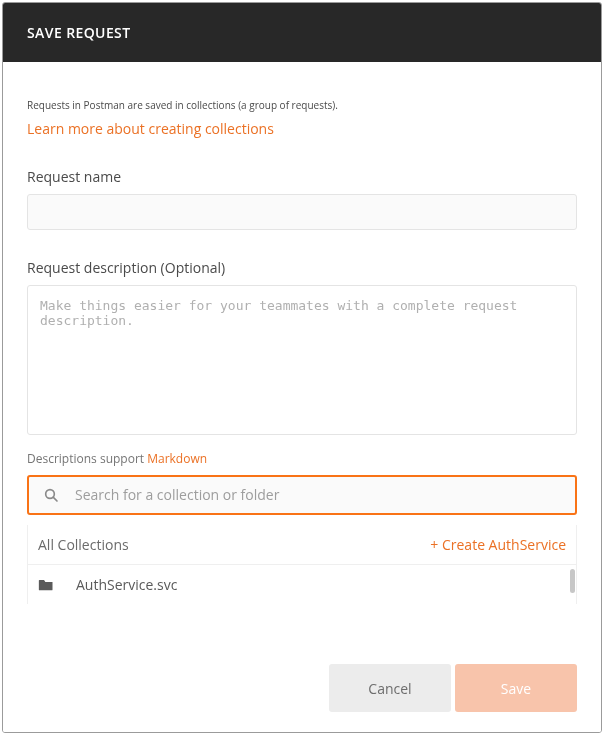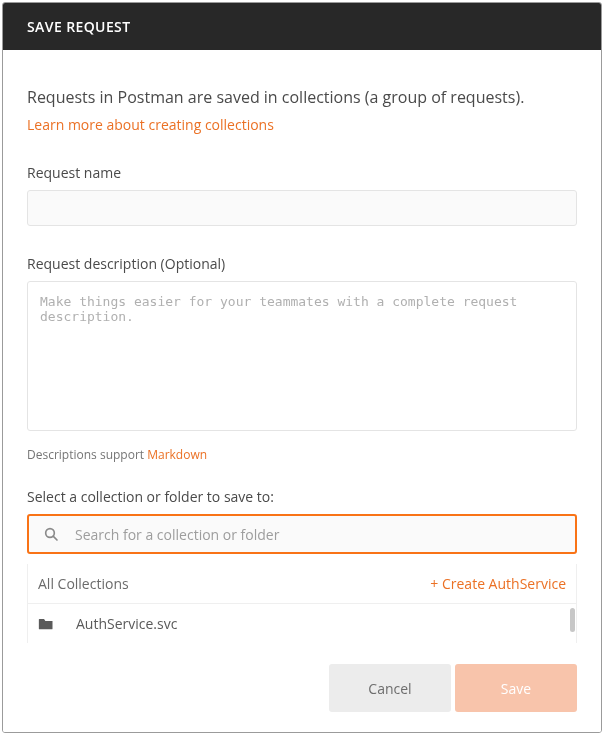--- a/index.html
+++ b/index.html
@@ -19,42 +19,42 @@
     border:1px solid #9b9b9b;
     border-radius:3px;
     background:#fff;
     display:flex;
     flex-direction:column;
     overflow:hidden;
   }
   .titlebar {
     background:#282828;
     color:#fff;
-    padding:14px 24px;
+    padding:20px 24px;
     font-weight:600;
     font-size:14px;
     letter-spacing:0.4px;
   }
   .body-wrap {
     flex:1 1 auto;
     display:flex;
     position:relative;
     overflow:hidden;
   }
   .body {
     flex:1 1 auto;
     padding:20px 24px 0 24px;
     overflow-y:auto;
     overflow-x:hidden;
   }
   .body::-webkit-scrollbar { width:10px; }
   .body::-webkit-scrollbar-thumb { background:#d8d8d8; border-radius:5px; }
   .body::-webkit-scrollbar-track { background:transparent; }
   .intro {
-    font-size:16px;
+    font-size:10px;
     color:#4a4a4a;
     line-height:1.45;
     margin:16px 0 4px 0;
   }
   .link {
     color:#eb7125;
     text-decoration:none;
     cursor:pointer;
     font-size:14px;
   }
@@ -200,21 +200,20 @@
       <label class="field-label">Request name</label>
       <input class="text-input" type="text" value="" style="">
 
       <label class="field-label">Request description (Optional)</label>
       <textarea class="textarea" placeholder="Make things easier for your teammates with a complete request description." style=""></textarea>
 
       <div class="hint">
         <span>Descriptions support </span><a class="link">Markdown</a>
       </div>
 
-      <label class="field-label" style="margin-top:24px;">Select a collection or folder to save to:</label>
 
       <div class="search-wrap">
         <span class="search-icon">
           <svg width="16" height="16" viewBox="0 0 24 24" fill="none" stroke="currentColor" stroke-width="2.5" stroke-linecap="round">
             <circle cx="10.5" cy="10.5" r="6.5"></circle>
             <line x1="21" y1="21" x2="15.2" y2="15.2"></line>
           </svg>
         </span>
         <input class="search-input" type="text" placeholder="Search for a collection or folder" style="">
       </div>

